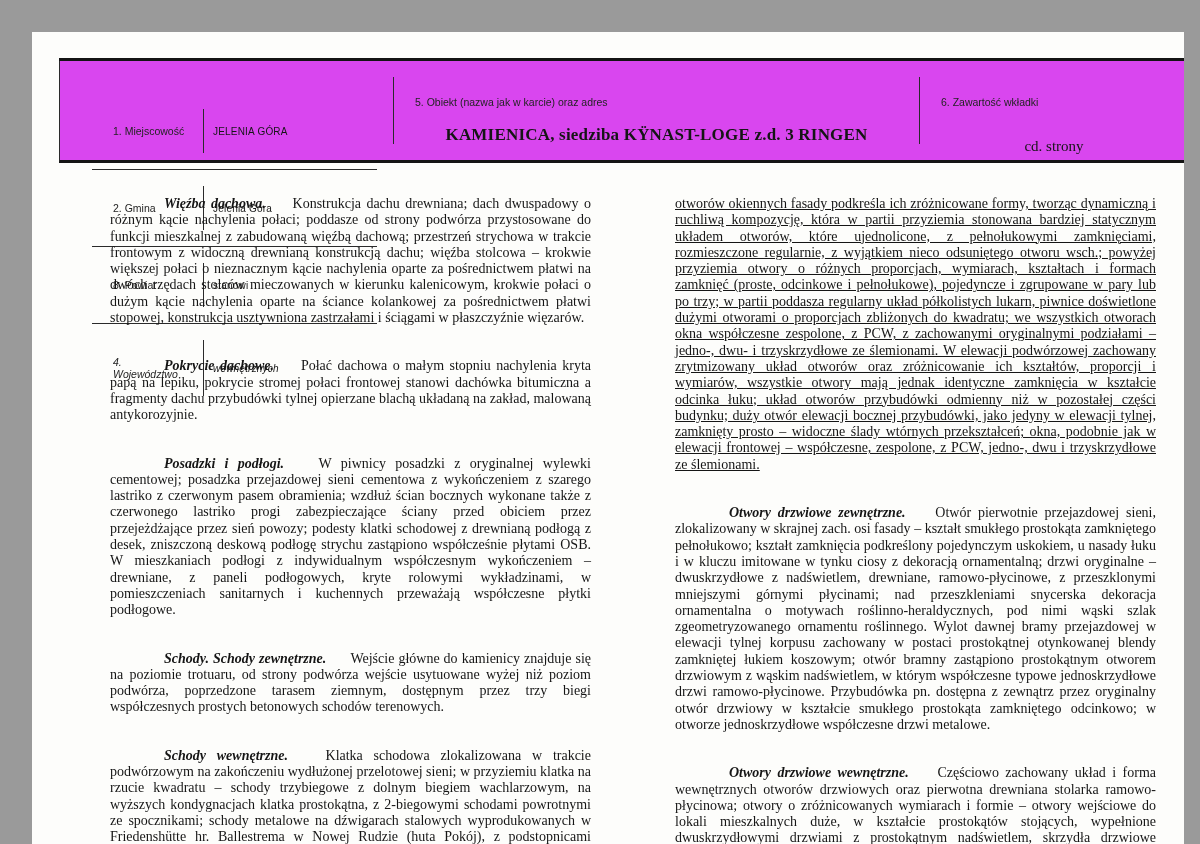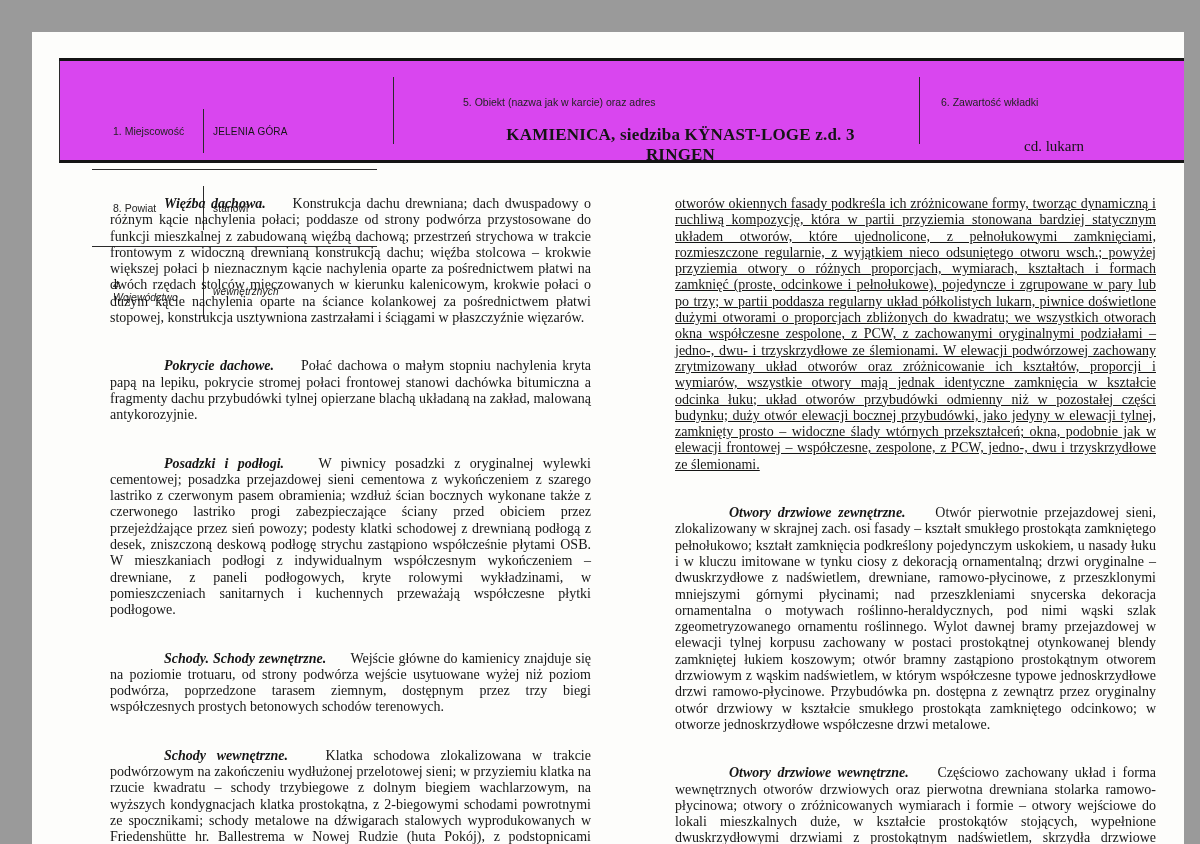--- a/index.html
+++ b/index.html
@@ -71,21 +71,20 @@
     font-size: 10px;
     display: flex;
     align-items: center;
     padding-left: 9px;
     letter-spacing: 0.2px;
   }
   .cell-mid {
     flex: 1;
     border-right: 1px solid #2a2a2a;
     text-align: center;
-    margin-left: 48px;
   }
   .cell-label {
     text-align: left;
     font-size: 10.5px;
     color: #232323;
     padding: 3px 0 0 5px;
   }
   .obj-name {
     font-size: 17px;
     font-weight: bold;
@@ -149,37 +148,41 @@
 
   <div class="rule"></div>
 
   <section class="info-table">
     <div class="cell-left">
       <div class="trow">
         <span class="lbl">1. Miejscowość</span>
         <span class="val">JELENIA GÓRA</span>
       </div>
       <div class="trow">
+        <span class="lbl">2. Gmina</span>
+        <span class="val">Jelenia Góra</span>
+      </div>
+      <div class="trow">
         <span class="lbl">8. Powiat</span>
         <span class="val">stanowi</span>
       </div>
       <div class="trow">
         <span class="lbl">4. Województwo</span>
         <span class="val">wewnętrznych</span>
       </div>
     </div>
 
     <div class="cell-mid">
       <div class="cell-label">5. Obiekt (nazwa jak w karcie) oraz adres</div>
       <div class="obj-name">KAMIENICA, siedziba KŸNAST-LOGE z.d. 3 RINGEN</div>
     </div>
 
     <div class="cell-right">
       <div class="cell-label">6. Zawartość wkładki</div>
-      <div class="insert-val">cd. lukarn</div>
+      <div class="insert-val">cd. strony</div>
     </div>
   </section>
 
   <main class="main-body">
     <div class="col" id="col-left">
         <p class="para"><span class="lead">Więźba dachowa.&nbsp; </span>Konstrukcja dachu drewniana; dach dwuspadowy o różnym kącie nachylenia połaci; poddasze od strony podwórza przystosowane do funkcji mieszkalnej z zabudowaną więźbą dachową; przestrzeń strychowa w trakcie frontowym z widoczną drewnianą konstrukcją dachu; więźba stolcowa – krokwie większej połaci o nieznacznym kącie nachylenia oparte za pośrednictwem płatwi na dwóch rzędach stolców mieczowanych w kierunku kalenicowym, krokwie połaci o dużym kącie nachylenia oparte na ściance kolankowej za pośrednictwem płatwi stopowej, konstrukcja usztywniona zastrzałami i ściągami w płaszczyźnie więzarów.</p>
         <p class="para"><span class="lead">Pokrycie dachowe.&nbsp; </span>Połać dachowa o małym stopniu nachylenia kryta papą na lepiku, pokrycie stromej połaci frontowej stanowi dachówka bitumiczna a fragmenty dachu przybudówki tylnej opierzane blachą układaną na zakład, malowaną antykorozyjnie.</p>
         <p class="para"><span class="lead">Posadzki i podłogi.&nbsp; </span>W piwnicy posadzki z oryginalnej wylewki cementowej; posadzka przejazdowej sieni cementowa z wykończeniem z szarego lastriko z czerwonym pasem obramienia; wzdłuż ścian bocznych wykonane także z czerwonego lastriko progi zabezpieczające ściany przed obiciem przez przejeżdżające przez sień powozy; podesty klatki schodowej z drewnianą podłogą z desek, zniszczoną deskową podłogę strychu zastąpiono współcześnie płytami OSB. W mieszkaniach podłogi z indywidualnym współczesnym wykończeniem – drewniane, z paneli podłogowych, kryte rolowymi wykładzinami, w pomieszczeniach sanitarnych i kuchennych przeważają współczesne płytki podłogowe.</p>
         <p class="para"><span class="lead">Schody. Schody zewnętrzne.&nbsp; </span>Wejście główne do kamienicy znajduje się na poziomie trotuaru, od strony podwórza wejście usytuowane wyżej niż poziom podwórza, poprzedzone tarasem ziemnym, dostępnym przez trzy biegi współczesnych prostych betonowych schodów terenowych.</p>
         <p class="para"><span class="lead">Schody wewnętrzne.&nbsp; </span>Klatka schodowa zlokalizowana w trakcie podwórzowym na zakończeniu wydłużonej przelotowej sieni; w przyziemiu klatka na rzucie kwadratu – schody trzybiegowe z dolnym biegiem wachlarzowym, na wyższych kondygnacjach klatka prostokątna, z 2-biegowymi schodami powrotnymi ze spocznikami; schody metalowe na dźwigarach stalowych wyprodukowanych w Friedenshütte hr. Ballestrema w Nowej Rudzie (huta Pokój), z podstopnicami drewnianymi, ograniczone drewnianą ażurową balustradą z toczonych tralek z wysokimi graniastymi podstawami i zwieńczeniami; pochwyt drewniany, gięty, profilowany. Schody do piwnicy jednobiegowe proste, kamienne.</p>

